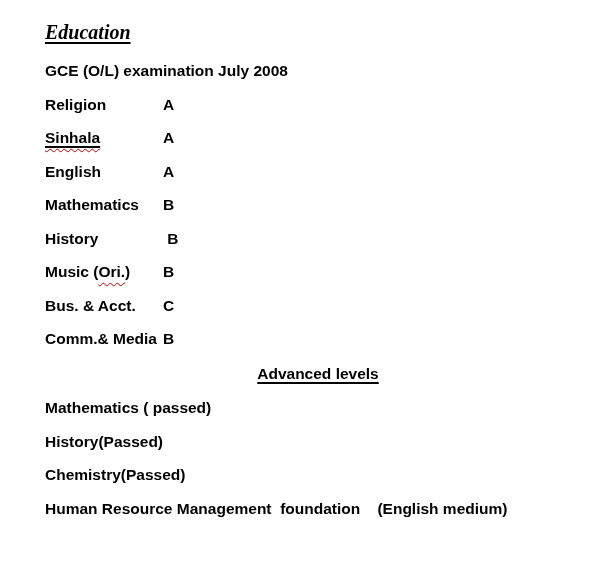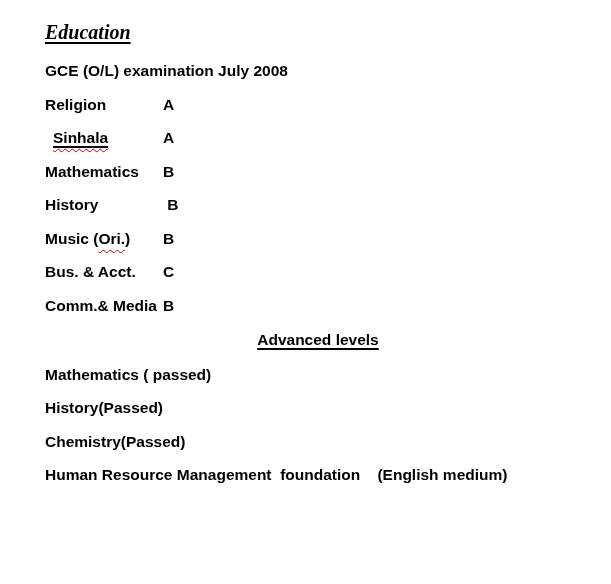--- a/index.html
+++ b/index.html
@@ -73,21 +73,22 @@
 </head>
 <body>
 
 <div class="page">
   <div class="heading-wrap">
     <span class="heading">Education</span>
   </div>
   <p class="line">GCE (O/L) examination July 2008</p>
   <div>
       <div class="row"><span class="subject">Religion</span><span class="grade">A</span></div>
-      <div class="row"><span class="subject"><span class="wavy" style="text-decoration-color: rgb(192, 0, 0); margin-left: 8px;"><span class="solid-underline">Sinhala</span></span></span><span class="grade">A</span></div>
+      <div class="row"><span class="subject"><span class="wavy" style="text-decoration-color: rgb(192, 0, 0);"><span class="solid-underline">Sinhala</span></span></span><span class="grade">A</span></div>
+      <div class="row"><span class="subject">English</span><span class="grade">A</span></div>
       <div class="row"><span class="subject">Mathematics</span><span class="grade">B</span></div>
       <div class="row"><span class="subject">History</span><span class="grade"> B</span></div>
       <div class="row"><span class="subject"><span>Music (</span><span class="wavy" style="text-decoration-color: rgb(192, 0, 0);">Ori.</span><span>)</span></span><span class="grade">B</span></div>
       <div class="row"><span class="subject">Bus. &amp; Acct.</span><span class="grade">C</span></div>
       <div class="row"><span class="subject">Comm.&amp; Media</span><span class="grade">B</span></div>
     </div>
   <div class="al-heading-wrap">
     <span class="line al-heading">Advanced levels</span>
   </div>
   <div>

